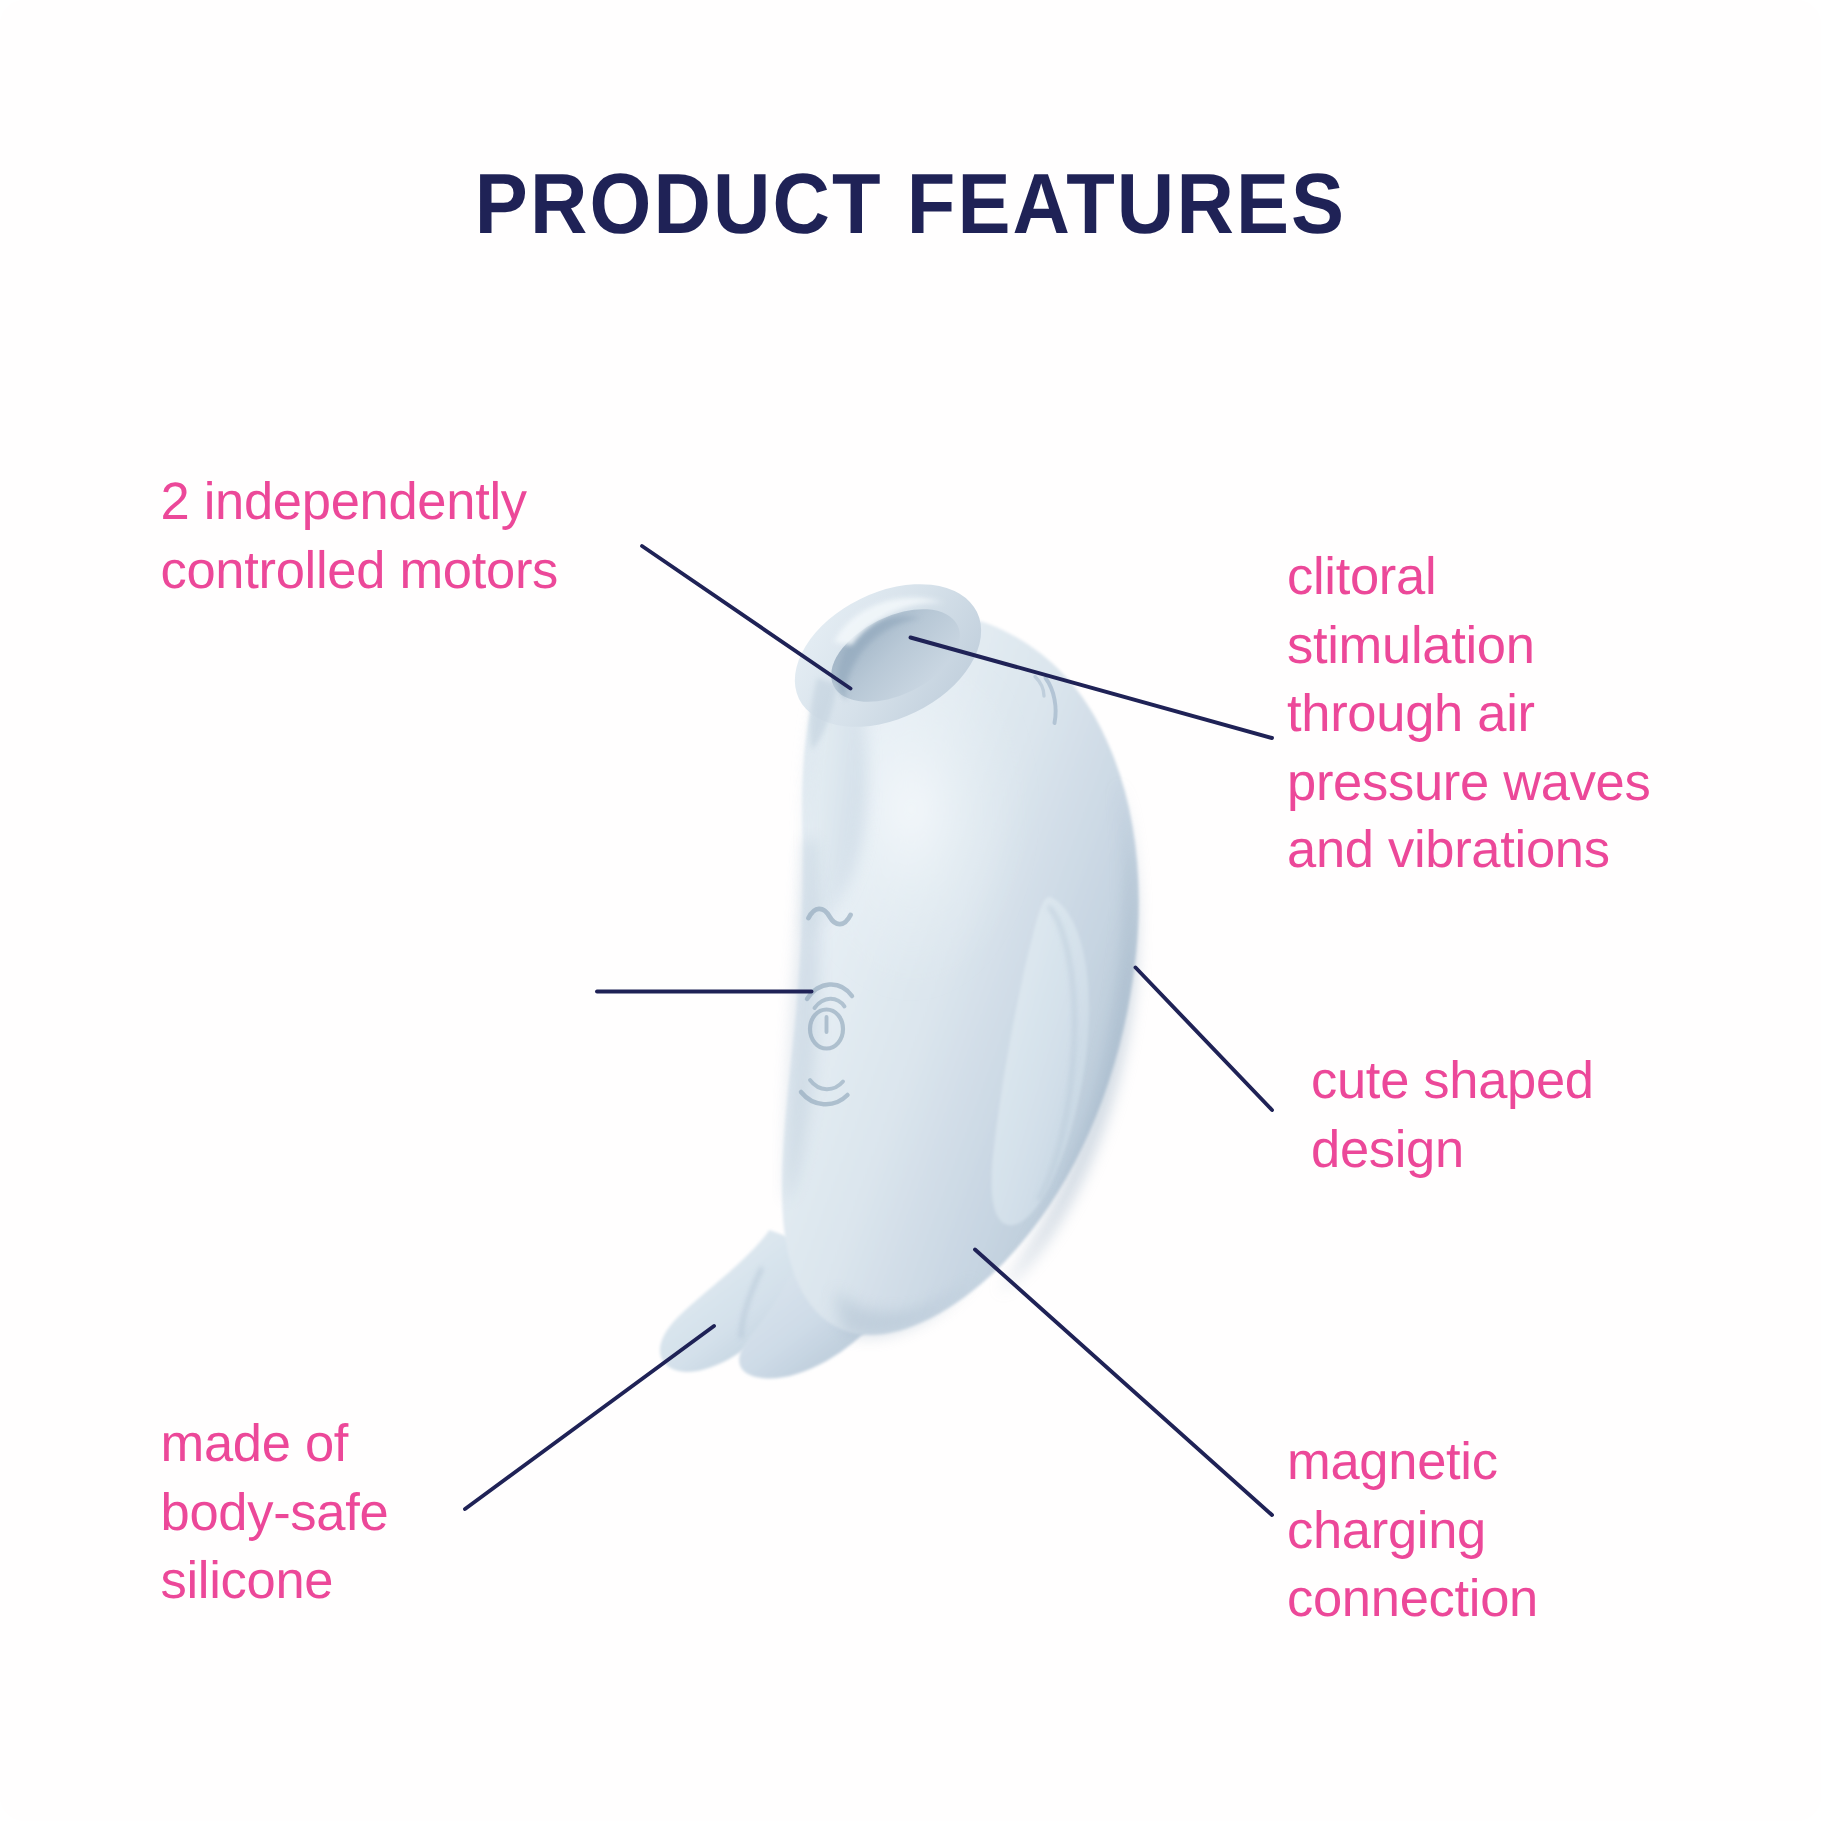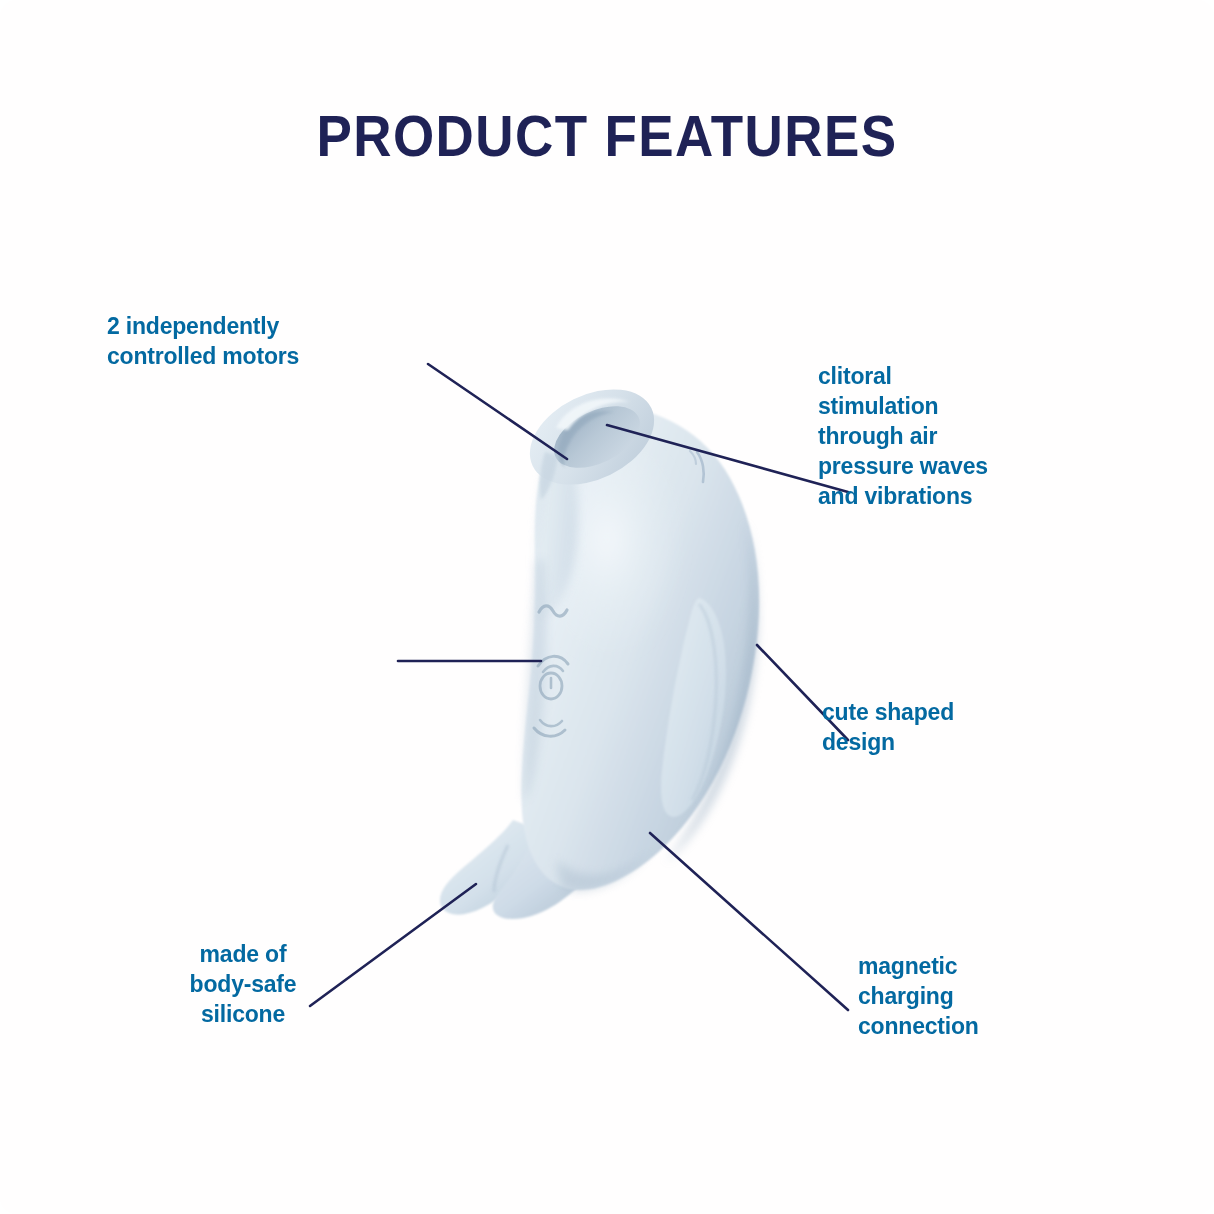--- a/index.html
+++ b/index.html
@@ -34,36 +34,36 @@
     color: #1f2256;
     line-height: 1;
     transform: scaleX(0.93);
     transform-origin: center center;
     white-space: nowrap;
   }
 
   
   .callout {
     position: absolute;
-    color: #0369a1;
+    color: #ec4899;
     font-family: "Liberation Sans", sans-serif;
-    font-size: 23px;
-    font-weight: 700;
+    font-size: 35px;
+    font-weight: 400;
     line-height: 1.30;
     letter-spacing: -0.2px;
     white-space: pre-line;
   }
   .callout.left  { text-align: left; }
   .callout.right { text-align: left; }
 
   #callout-motors        { left: 107px; top: 312px; width: 340px; }
   #callout-settings      { left: 107px; top: 500px; width: 300px; }
-  #callout-silicone      { left: 93px; top: 940px; width: 300px; text-align: center; }
-  #callout-clitoral      { left: 818px; top: 362px; width: 300px; }
-  #callout-cute          { left: 822px; top: 698px; width: 300px; }
+  #callout-silicone      { left: 107px; top: 940px; width: 300px; }
+  #callout-clitoral      { left: 858px; top: 362px; width: 300px; }
+  #callout-cute          { left: 874px; top: 698px; width: 300px; }
   #callout-magnetic      { left: 858px; top: 940px; width: 300px; margin-top: 12px; }
 
   
   #art-layer {
     position: absolute;
     left: 0; top: 0;
     width: 1214px;
     height: 1214px;
   }
 </style>

